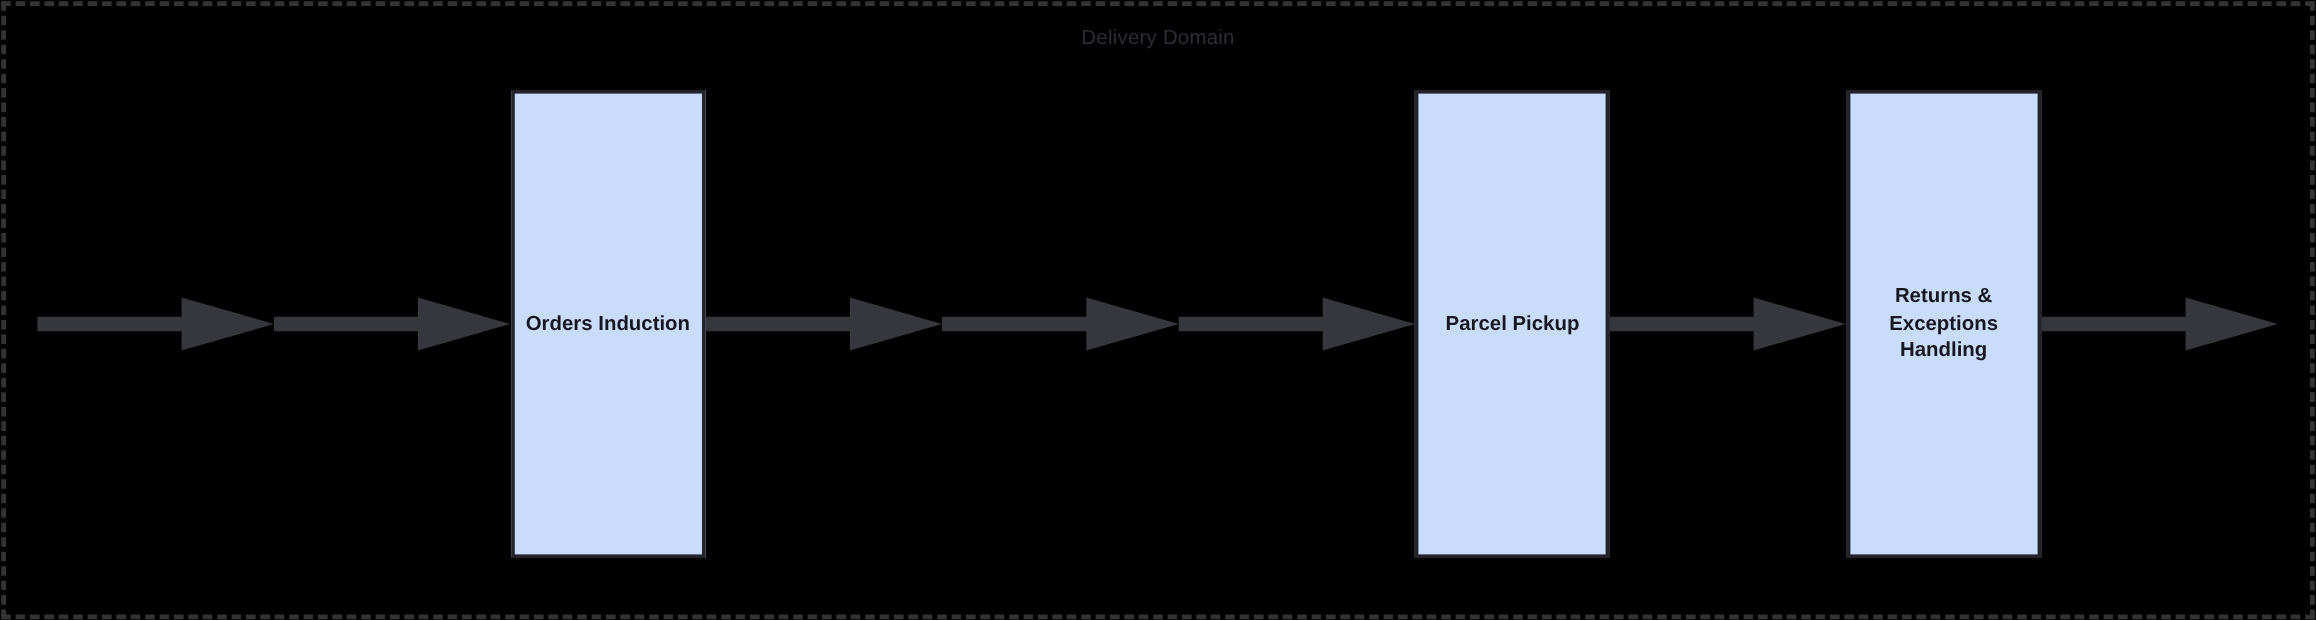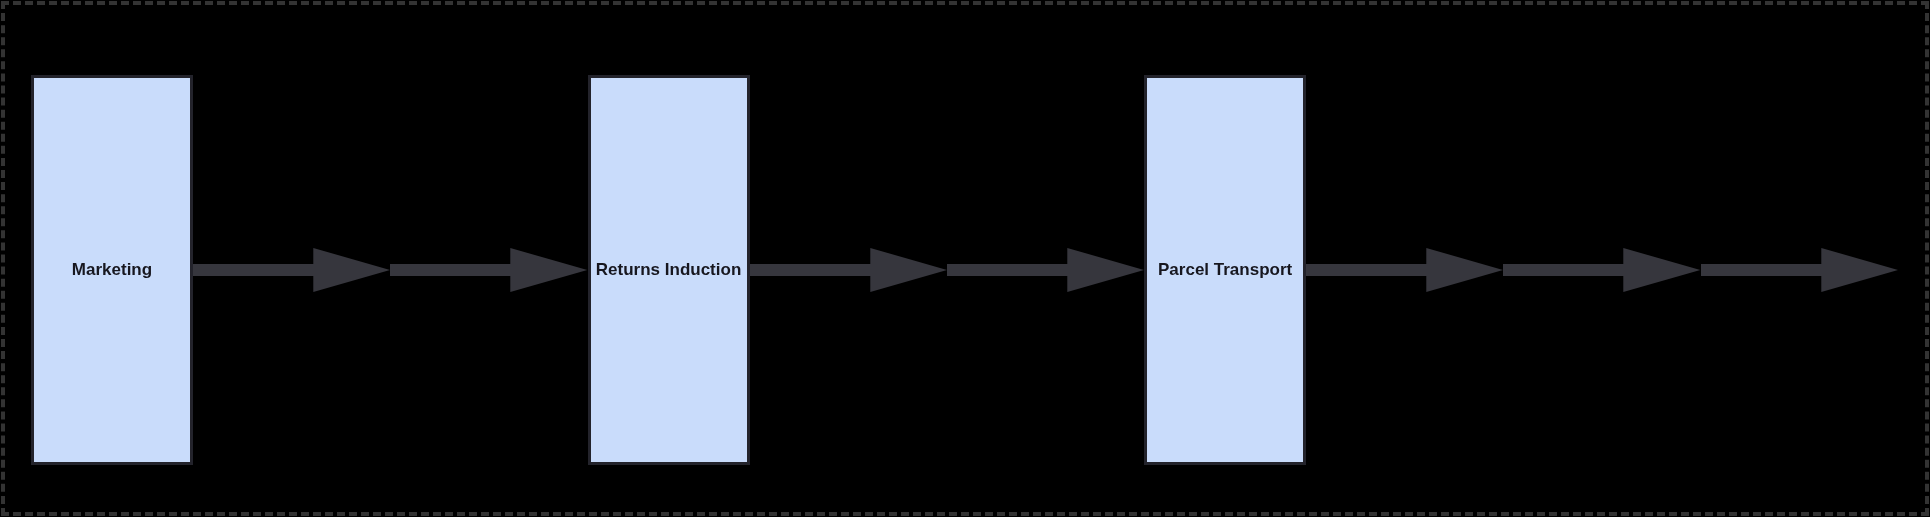--- a/index.html
+++ b/index.html
@@ -75,57 +75,38 @@
   }
   .arrow-shape {
     fill: var(--arrow, #36363d);
   }
 </style>
 </head>
 <body>
 
 <div class="canvas" style="--bg: #000000; --frame: #333333; --title: #2d2d34; --boxfill: #c9dcfb; --boxborder: #23232b; --boxtext: #17171f; --arrow: #36363d;">
   <div class="frame"></div>
+  <div class="title">Delivery Domain</div>
   <div class="row" id="flow-row">
-  <div class="box">
-    <span class="box-label">Marketing</span>
-  </div>
 
   <div class="arrow-cell">
     <svg viewBox="0 0 82 60" preserveAspectRatio="none">
       <path class="arrow-shape" d="M 0 24 L 50 24 L 50 8 L 82 30 L 50 52 L 50 36 L 0 36 Z" stroke="none" stroke-linejoin="round"></path>
     </svg>
   </div>
 
 
   <div class="arrow-cell">
     <svg viewBox="0 0 82 60" preserveAspectRatio="none">
       <path class="arrow-shape" d="M 0 24 L 50 24 L 50 8 L 82 30 L 50 52 L 50 36 L 0 36 Z" stroke="none" stroke-linejoin="round"></path>
     </svg>
   </div>
 
   <div class="box">
-    <span class="box-label">Returns Induction</span>
-  </div>
-
-  <div class="arrow-cell">
-    <svg viewBox="0 0 82 60" preserveAspectRatio="none">
-      <path class="arrow-shape" d="M 0 24 L 50 24 L 50 8 L 82 30 L 50 52 L 50 36 L 0 36 Z" stroke="none" stroke-linejoin="round"></path>
-    </svg>
-  </div>
-
-
-  <div class="arrow-cell">
-    <svg viewBox="0 0 82 60" preserveAspectRatio="none">
-      <path class="arrow-shape" d="M 0 24 L 50 24 L 50 8 L 82 30 L 50 52 L 50 36 L 0 36 Z" stroke="none" stroke-linejoin="round"></path>
-    </svg>
-  </div>
-
-  <div class="box">
-    <span class="box-label">Parcel Transport</span>
+    <span class="box-label">Orders Induction</span>
   </div>
 
   <div class="arrow-cell">
     <svg viewBox="0 0 82 60" preserveAspectRatio="none">
       <path class="arrow-shape" d="M 0 24 L 50 24 L 50 8 L 82 30 L 50 52 L 50 36 L 0 36 Z" stroke="none" stroke-linejoin="round"></path>
     </svg>
   </div>
 
 
   <div class="arrow-cell">
@@ -134,14 +115,34 @@
     </svg>
   </div>
 
 
   <div class="arrow-cell">
     <svg viewBox="0 0 82 60" preserveAspectRatio="none">
       <path class="arrow-shape" d="M 0 24 L 50 24 L 50 8 L 82 30 L 50 52 L 50 36 L 0 36 Z" stroke="none" stroke-linejoin="round"></path>
     </svg>
   </div>
 
+  <div class="box">
+    <span class="box-label">Parcel Pickup</span>
+  </div>
+
+  <div class="arrow-cell">
+    <svg viewBox="0 0 82 60" preserveAspectRatio="none">
+      <path class="arrow-shape" d="M 0 24 L 50 24 L 50 8 L 82 30 L 50 52 L 50 36 L 0 36 Z" stroke="none" stroke-linejoin="round"></path>
+    </svg>
+  </div>
+
+  <div class="box">
+    <span class="box-label">Returns &amp; Exceptions Handling</span>
+  </div>
+
+  <div class="arrow-cell">
+    <svg viewBox="0 0 82 60" preserveAspectRatio="none">
+      <path class="arrow-shape" d="M 0 24 L 50 24 L 50 8 L 82 30 L 50 52 L 50 36 L 0 36 Z" stroke="none" stroke-linejoin="round"></path>
+    </svg>
+  </div>
+
 </div>
 </div>
 
 </body></html>

